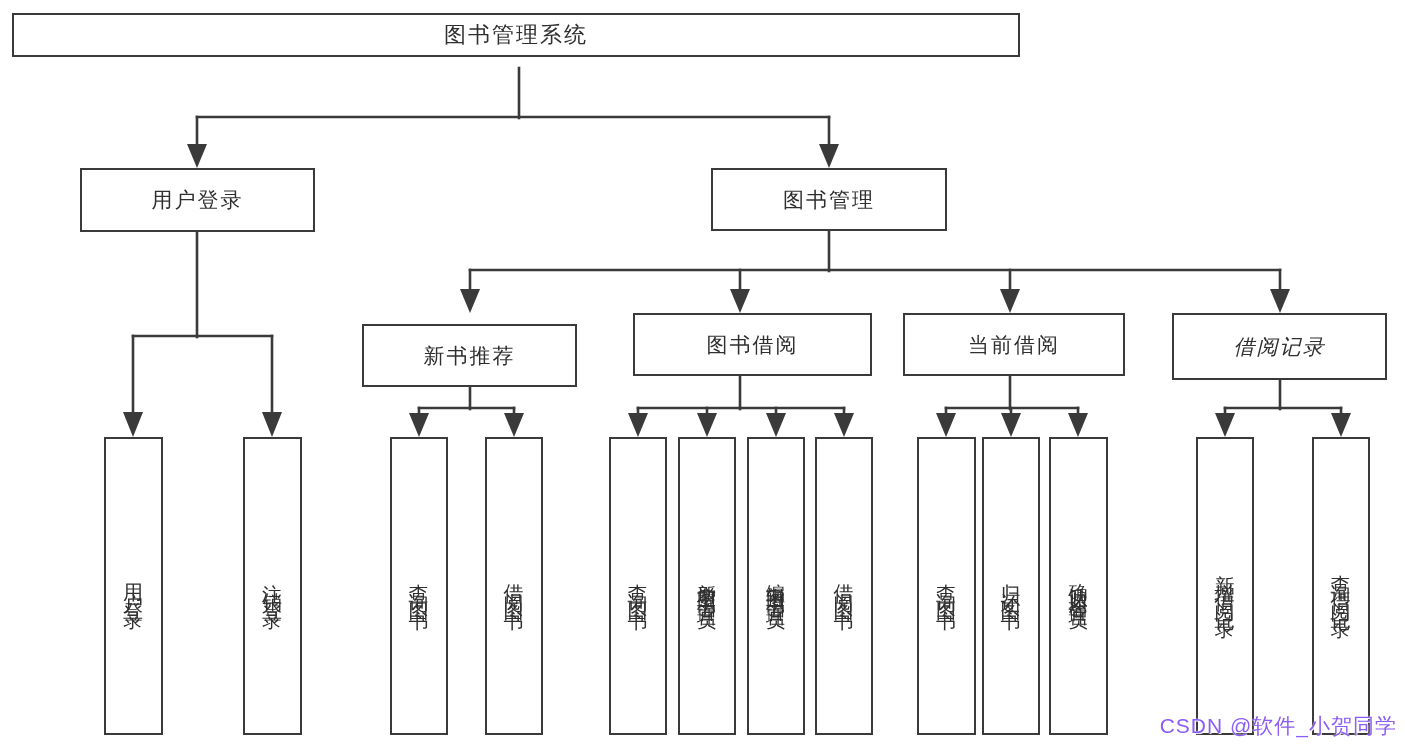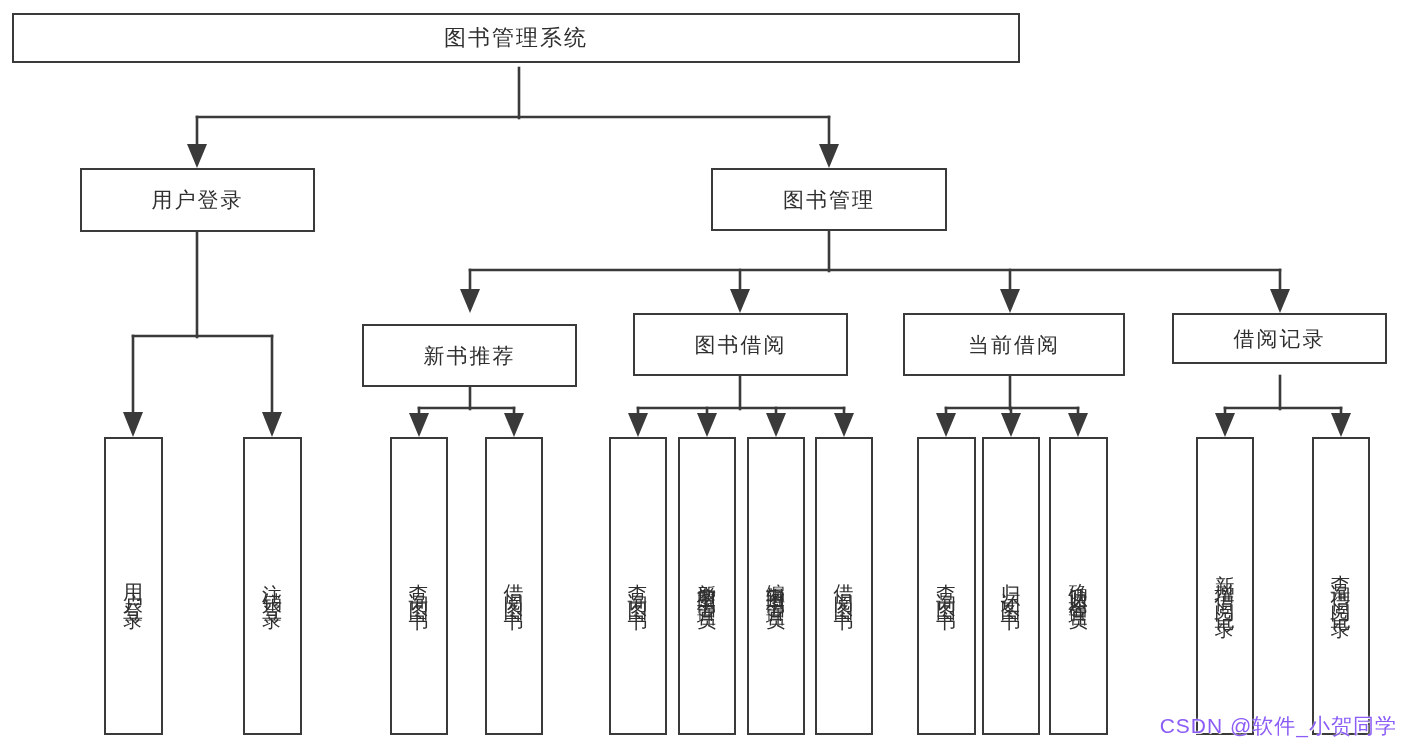--- a/index.html
+++ b/index.html
@@ -143,29 +143,29 @@
     <g>
       <line x1="1280" y1="376" x2="1280" y2="409"></line>
       <line x1="1225" y1="408" x2="1341" y2="408"></line>
       <line x1="1225" y1="408" x2="1225" y2="415"></line>
       <polygon points="1215,413 1235,413 1225,437"></polygon>
       <line x1="1341" y1="408" x2="1341" y2="415"></line>
       <polygon points="1331,413 1351,413 1341,437"></polygon>
     </g>
   </svg>
 
-  <div class="hbox root-box" style="left:12px; top:13px; width:1008px; height:50px;">图书管理系统</div>
+  <div class="hbox root-box" style="left:12px; top:13px; width:1008px; height:44px;">图书管理系统</div>
 
   <div class="hbox" style="left:80px; top:168px; width:235px; height:64px;">用户登录</div>
   <div class="hbox" style="left:711px; top:168px; width:236px; height:63px;">图书管理</div>
 
   <div class="hbox" style="left:362px; top:313px; width:215px; height:63px;margin-top:11px;">新书推荐</div>
-  <div class="hbox" style="left:633px; top:313px; width:215px; height:63px;">图书借阅</div>
+  <div class="hbox" style="left:633px; top:313px; width:239px; height:63px;">图书借阅</div>
   <div class="hbox" style="left:903px; top:313px; width:222px; height:63px;">当前借阅</div>
-  <div class="hbox" style="left:1172px; top:313px; width:215px; height:51px;">借阅记录</div>
+  <div class="hbox" style="left:1172px; top:313px; width:215px; height:67px;font-style:italic;">借阅记录</div>
 
   <div class="vbox" style="left:104px; width:59px;">用户登录</div>
   <div class="vbox" style="left:243px; width:59px;">注销登录</div>
 
   <div class="vbox" style="left:390px; width:58px;">查询图书</div>
   <div class="vbox" style="left:485px; width:58px;">借阅图书</div>
 
   <div class="vbox" style="left:609px; width:58px;">查询图书</div>
   <div class="vbox long" style="left:678px; width:58px;">新增图书（管理员）</div>
   <div class="vbox long" style="left:747px; width:58px;">编辑图书（管理员）</div>

